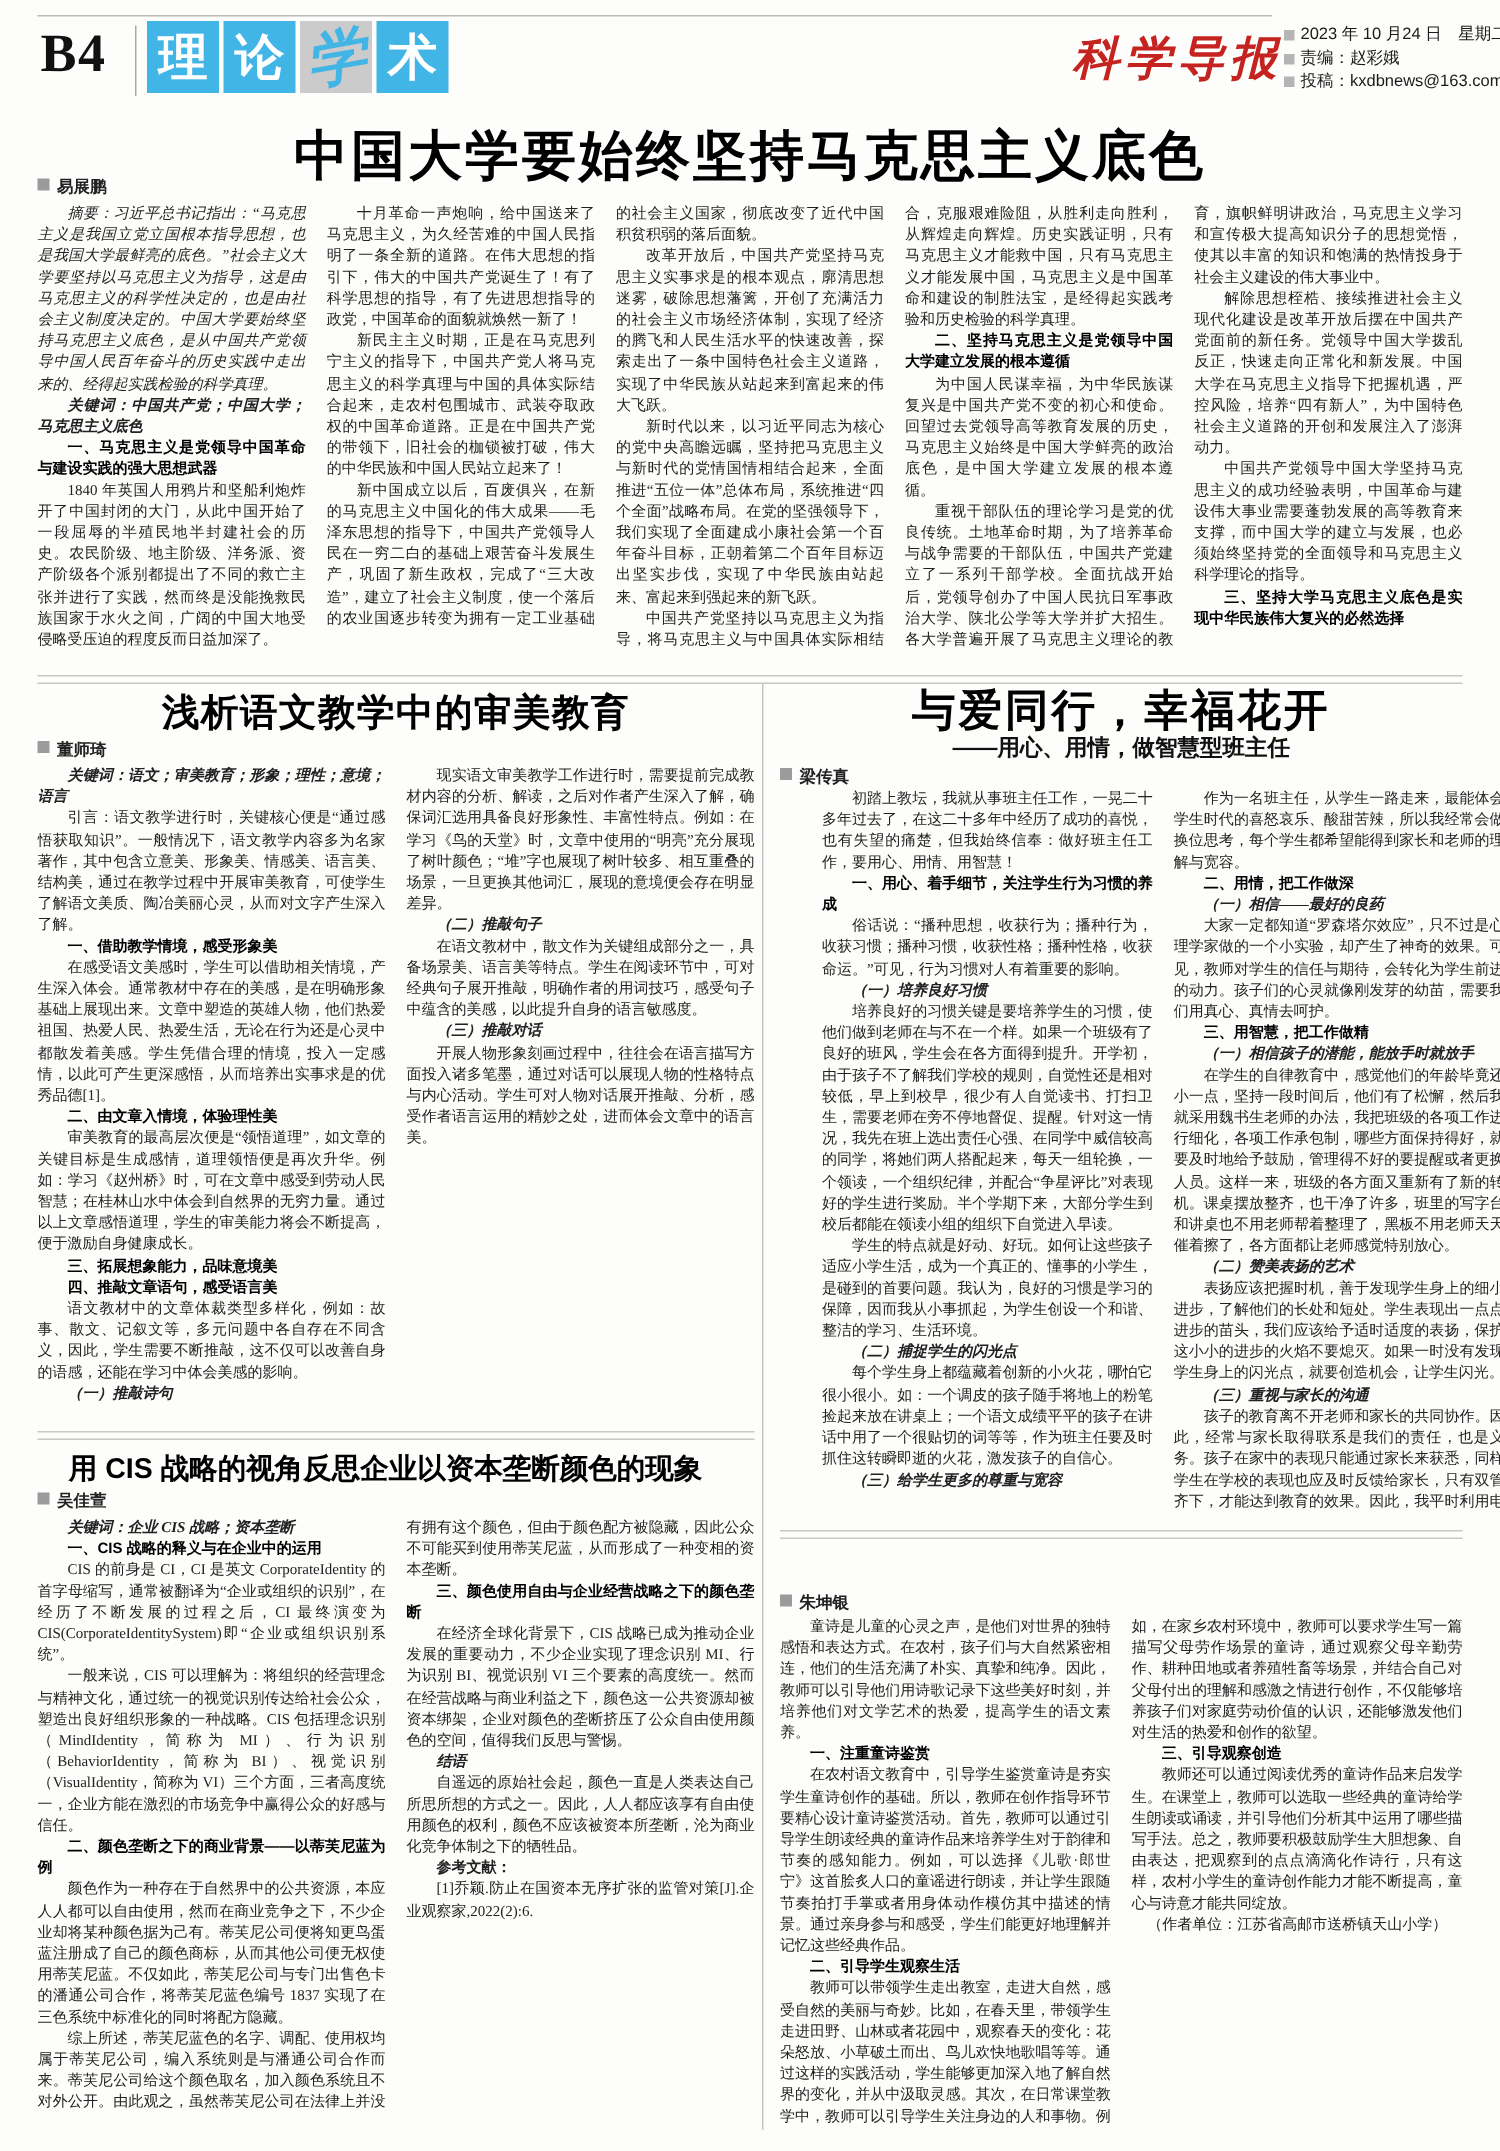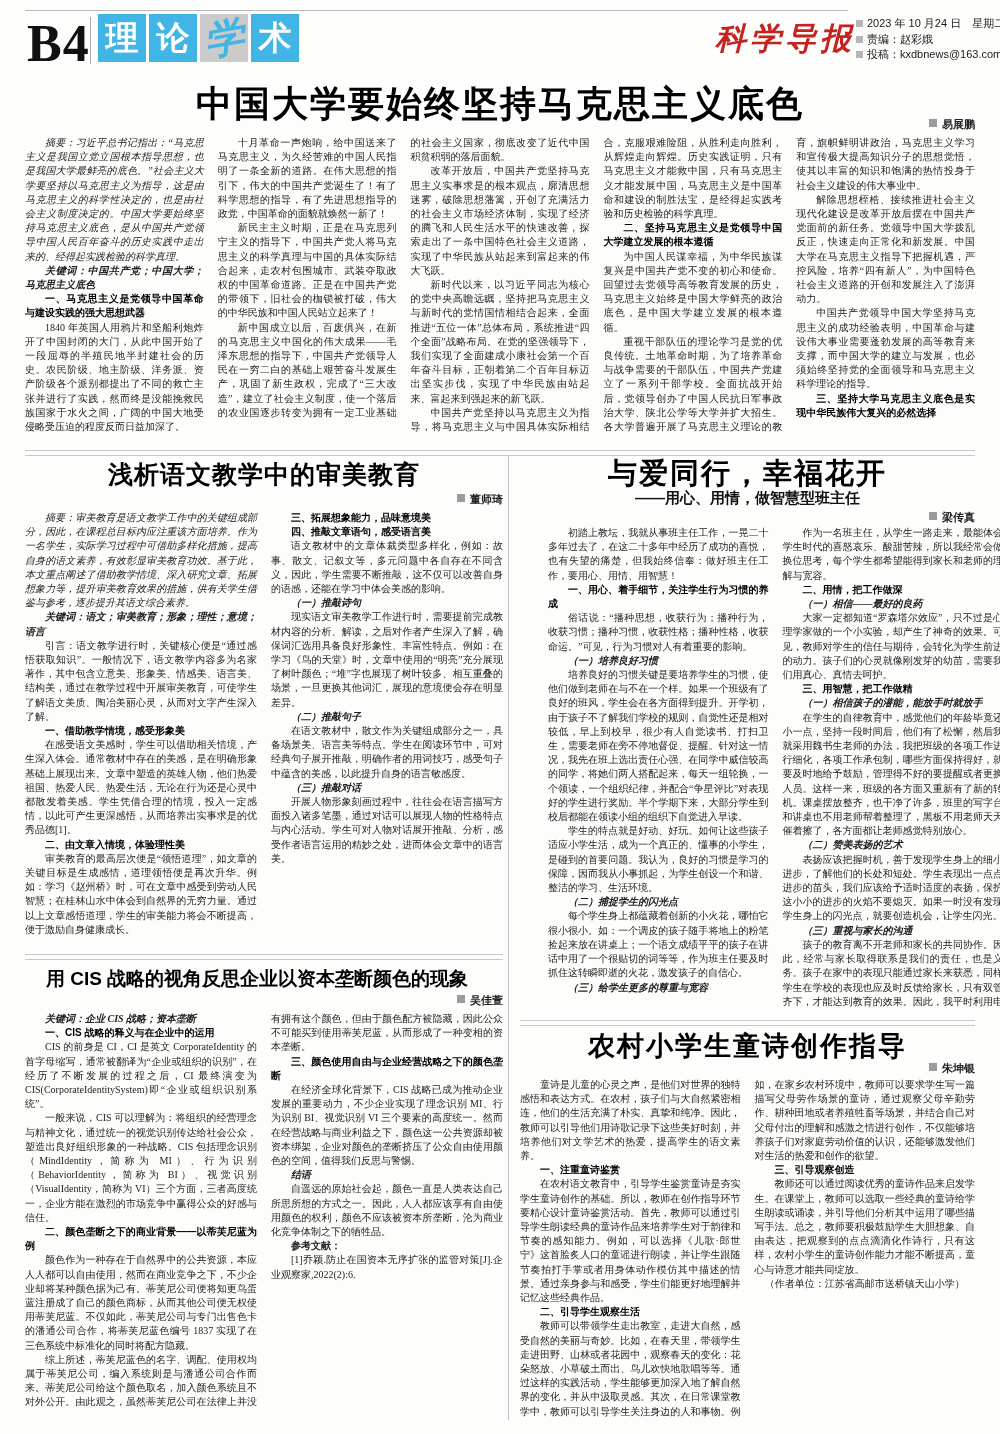--- a/index.html
+++ b/index.html
@@ -1,21 +1,21 @@
 <!DOCTYPE html>
 <html style="--tile-blue: #41b5e6; --tile-gray: #cbcbcb; --logo-red: #c5231f;"><head>
 <meta charset="utf-8">
 <style>
   html,body{margin:0;padding:0;background:#e9e9e7;}
   .page{position:relative;width:1000px;height:1434px;background:#fdfdfb;overflow:hidden;
         font-family:"Liberation Serif",serif;color:#1d1d1d;}
   
   .topline{position:absolute;left:25px;top:10px;width:823px;height:1px;background:#b9b9b9;}
   .pageno{position:absolute;left:27px;top:14px;font-family:"Liberation Serif",serif;
-          font-weight:bold;font-size:52px;letter-spacing:1px;color:#111;}
+          font-weight:bold;font-size:36px;letter-spacing:1px;color:#111;}
   .head-vline{position:absolute;left:90px;top:17px;width:1px;height:47px;background:#a9a9a9;}
   .tiles{position:absolute;left:98px;top:14px;display:flex;gap:3px;}
   .tile{width:48px;height:48px;display:flex;align-items:center;justify-content:center;
         background:var(--tile-blue);color:#fff;font-family:"Liberation Sans",sans-serif;
         font-weight:bold;font-size:33px;}
   .tile-alt{background:var(--tile-gray);color:var(--tile-blue);font-style:italic;
         font-size:40px;transform:none;}
   .tile-alt span{display:block;transform:rotate(-10deg);}
   .paper-logo{position:absolute;left:705px;top:18px;width:160px;text-align:center;
         font-family:"Liberation Serif",serif;font-style:italic;font-weight:bold;
@@ -25,21 +25,21 @@
   .info-row{display:flex;align-items:center;white-space:nowrap;}
   .sq{display:inline-block;width:7px;height:7px;background:#b5b5b5;margin-right:4px;flex:0 0 auto;}
   
   .rule2{position:absolute;height:4px;border-top:1px solid #c7c7c7;border-bottom:1px solid #c7c7c7;}
   .vrule{position:absolute;width:1px;background:#c4c4c4;}
   
   .atitle{position:absolute;text-align:center;font-family:"Liberation Sans",sans-serif;
           font-weight:bold;color:#000;white-space:nowrap;}
   .asub{position:absolute;text-align:center;font-family:"Liberation Sans",sans-serif;
         font-weight:bold;color:#111;}
-  .byline{position:absolute;text-align:right;font-family:Liberation Mono, monospace;
+  .byline{position:absolute;text-align:left;font-family:Liberation Mono, monospace;
         font-weight:bold;font-size:11px;color:#222;}
   .byline .sq{width:8px;height:8px;background:#9b9b9b;margin-right:5px;vertical-align:1px;}
   
   .abody{position:absolute;overflow:hidden;column-fill:auto;column-gap:14px;
          font-size:10px;line-height:14.2px;text-align:justify;color:#222;}
   .cols5{column-count:5;}
   .cols2{column-count:2;}
   .blk{margin:0;text-indent:2em;}
   .blk-h1{font-weight:bold;font-family:"Liberation Sans",sans-serif;color:#000;}
   .blk-h2{font-weight:bold;font-style:italic;}
@@ -100,21 +100,20 @@
       <p class="blk blk-p">中国共产党领导中国大学坚持马克思主义的成功经验表明，中国革命与建设伟大事业需要蓬勃发展的高等教育来支撑，而中国大学的建立与发展，也必须始终坚持党的全面领导和马克思主义科学理论的指导。</p>
       <p class="blk blk-h1">三、坚持大学马克思主义底色是实现中华民族伟大复兴的必然选择</p>
     </div>
 
   <div class="rule2" style="left:25px;top:450px;width:950px;"></div>
   <div class="vrule" style="left:508px;top:456px;height:964px;"></div>
 
   <div class="atitle" style="left:25px;top:458px;width:478px;font-size:25px;letter-spacing:1px;">浅析语文教学中的审美教育</div>
   <div class="byline" style="left:25px;top:492px;width:478px;"><span class="sq"></span><span>董师琦</span></div>
   <div class="abody cols2" style="left:25px;top:511px;width:478px;height:438px;">
-      <p class="blk blk-abstract">摘要：审美教育是语文教学工作中的关键组成部分，因此，在课程总目标内应注重该方面培养。作为一名学生，实际学习过程中可借助多样化措施，提高自身的语文素养，有效彰显审美教育功效。基于此，本文重点阐述了借助教学情境、深入研究文章、拓展想象力等，提升审美教育效果的措施，供有关学生借鉴与参考，逐步提升其语文综合素养。</p>
       <p class="blk blk-keywords">关键词：语文；审美教育；形象；理性；意境；语言</p>
       <p class="blk blk-p">引言：语文教学进行时，关键核心便是“通过感悟获取知识”。一般情况下，语文教学内容多为名家著作，其中包含立意美、形象美、情感美、语言美、结构美，通过在教学过程中开展审美教育，可使学生了解语文美质、陶冶美丽心灵，从而对文字产生深入了解。</p>
       <p class="blk blk-h1">一、借助教学情境，感受形象美</p>
       <p class="blk blk-p">在感受语文美感时，学生可以借助相关情境，产生深入体会。通常教材中存在的美感，是在明确形象基础上展现出来。文章中塑造的英雄人物，他们热爱祖国、热爱人民、热爱生活，无论在行为还是心灵中都散发着美感。学生凭借合理的情境，投入一定感情，以此可产生更深感悟，从而培养出实事求是的优秀品德[1]。</p>
       <p class="blk blk-h1">二、由文章入情境，体验理性美</p>
       <p class="blk blk-p">审美教育的最高层次便是“领悟道理”，如文章的关键目标是生成感情，道理领悟便是再次升华。例如：学习《赵州桥》时，可在文章中感受到劳动人民智慧；在桂林山水中体会到自然界的无穷力量。通过以上文章感悟道理，学生的审美能力将会不断提高，便于激励自身健康成长。</p>
       <p class="blk blk-h1">三、拓展想象能力，品味意境美</p>
       <p class="blk blk-h1">四、推敲文章语句，感受语言美</p>
       <p class="blk blk-p">语文教材中的文章体裁类型多样化，例如：故事、散文、记叙文等，多元问题中各自存在不同含义，因此，学生需要不断推敲，这不仅可以改善自身的语感，还能在学习中体会美感的影响。</p>
       <p class="blk blk-h2">（一）推敲诗句</p>
@@ -166,21 +165,20 @@
       <p class="blk blk-h2">（一）相信孩子的潜能，能放手时就放手</p>
       <p class="blk blk-p">在学生的自律教育中，感觉他们的年龄毕竟还小一点，坚持一段时间后，他们有了松懈，然后我就采用魏书生老师的办法，我把班级的各项工作进行细化，各项工作承包制，哪些方面保持得好，就要及时地给予鼓励，管理得不好的要提醒或者更换人员。这样一来，班级的各方面又重新有了新的转机。课桌摆放整齐，也干净了许多，班里的写字台和讲桌也不用老师帮着整理了，黑板不用老师天天催着擦了，各方面都让老师感觉特别放心。</p>
       <p class="blk blk-h2">（二）赞美表扬的艺术</p>
       <p class="blk blk-p">表扬应该把握时机，善于发现学生身上的细小进步，了解他们的长处和短处。学生表现出一点点进步的苗头，我们应该给予适时适度的表扬，保护这小小的进步的火焰不要熄灭。如果一时没有发现学生身上的闪光点，就要创造机会，让学生闪光。</p>
       <p class="blk blk-h2">（三）重视与家长的沟通</p>
       <p class="blk blk-p">孩子的教育离不开老师和家长的共同协作。因此，经常与家长取得联系是我们的责任，也是义务。孩子在家中的表现只能通过家长来获悉，同样学生在学校的表现也应及时反馈给家长，只有双管齐下，才能达到教育的效果。因此，我平时利用电话，主动与家长保持联系，将一些孩子的表现通知家长，共同商量对策。可以说班主任工作是任重道远。</p>
     </div>
 
   <div class="rule2" style="left:520px;top:1020px;width:455px;"></div>
 
-  <div class="atitle" style="left:520px;top:1028px;width:455px;font-size:27px;letter-spacing:2px;">农村小学生童诗创作指导</div>
   <div class="byline" style="left:520px;top:1061px;width:455px;"><span class="sq"></span><span>朱坤银</span></div>
   <div class="abody cols2" style="left:520px;top:1078px;width:455px;height:342px;">
       <p class="blk blk-p">童诗是儿童的心灵之声，是他们对世界的独特感悟和表达方式。在农村，孩子们与大自然紧密相连，他们的生活充满了朴实、真挚和纯净。因此，教师可以引导他们用诗歌记录下这些美好时刻，并培养他们对文学艺术的热爱，提高学生的语文素养。</p>
       <p class="blk blk-h1">一、注重童诗鉴赏</p>
       <p class="blk blk-p">在农村语文教育中，引导学生鉴赏童诗是夯实学生童诗创作的基础。所以，教师在创作指导环节要精心设计童诗鉴赏活动。首先，教师可以通过引导学生朗读经典的童诗作品来培养学生对于韵律和节奏的感知能力。例如，可以选择《儿歌·郎世宁》这首脍炙人口的童谣进行朗读，并让学生跟随节奏拍打手掌或者用身体动作模仿其中描述的情景。通过亲身参与和感受，学生们能更好地理解并记忆这些经典作品。</p>
       <p class="blk blk-h1">二、引导学生观察生活</p>
       <p class="blk blk-p">教师可以带领学生走出教室，走进大自然，感受自然的美丽与奇妙。比如，在春天里，带领学生走进田野、山林或者花园中，观察春天的变化：花朵怒放、小草破土而出、鸟儿欢快地歌唱等等。通过这样的实践活动，学生能够更加深入地了解自然界的变化，并从中汲取灵感。其次，在日常课堂教学中，教师可以引导学生关注身边的人和事物。例如，在家乡农村环境中，教师可以要求学生写一篇描写父母劳作场景的童诗，通过观察父母辛勤劳作、耕种田地或者养殖牲畜等场景，并结合自己对父母付出的理解和感激之情进行创作，不仅能够培养孩子们对家庭劳动价值的认识，还能够激发他们对生活的热爱和创作的欲望。</p>
       <p class="blk blk-h1">三、引导观察创造</p>
       <p class="blk blk-p">教师还可以通过阅读优秀的童诗作品来启发学生。在课堂上，教师可以选取一些经典的童诗给学生朗读或诵读，并引导他们分析其中运用了哪些描写手法。总之，教师要积极鼓励学生大胆想象、自由表达，把观察到的点点滴滴化作诗行，只有这样，农村小学生的童诗创作能力才能不断提高，童心与诗意才能共同绽放。</p>
       <p class="blk blk-source">（作者单位：江苏省高邮市送桥镇天山小学）</p>

